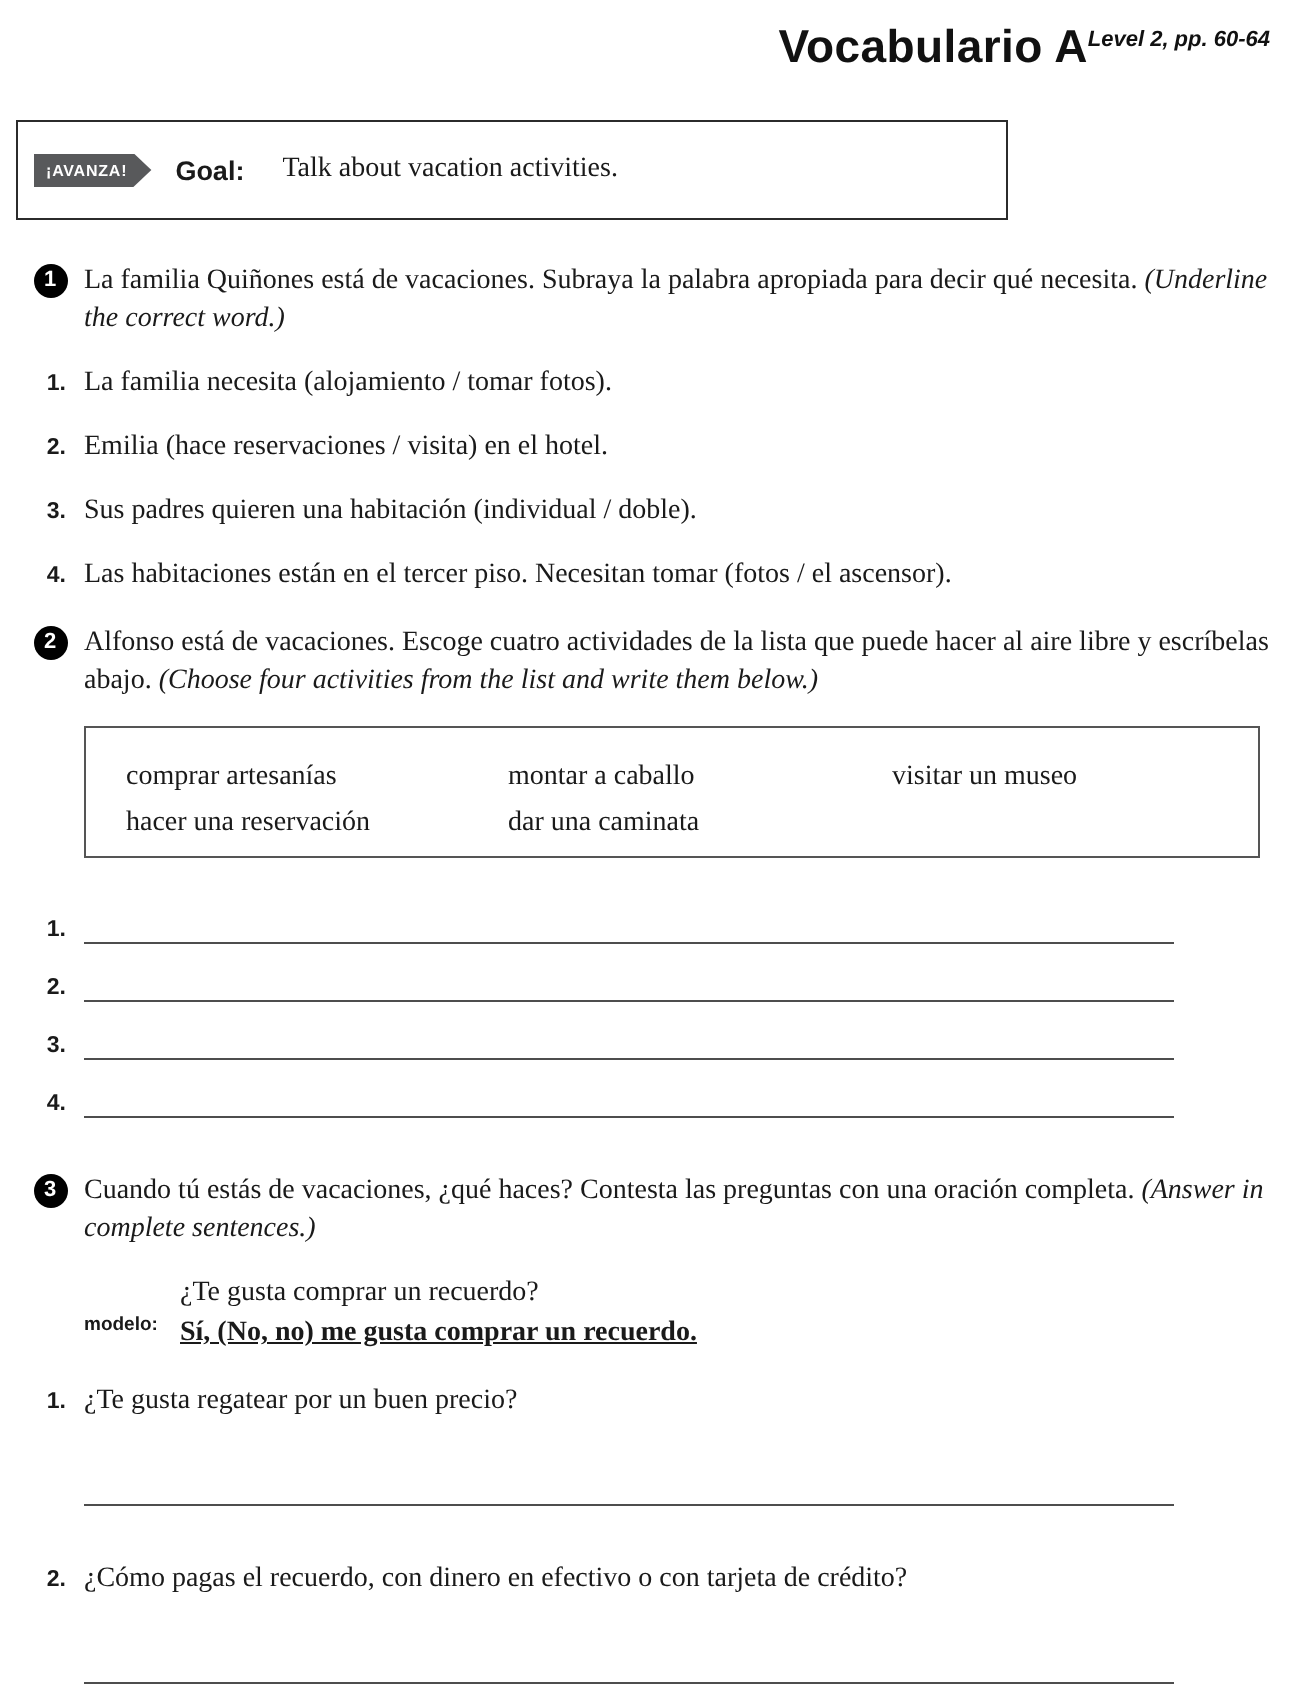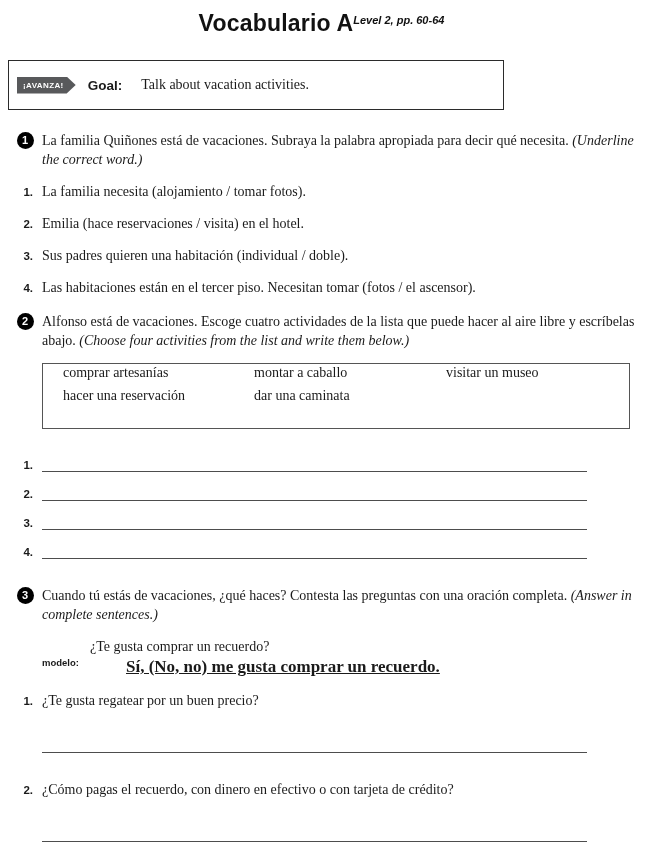--- a/index.html
+++ b/index.html
@@ -9,21 +9,21 @@
     width: 653px;
     height: 846px;
     background: #ffffff;
     font-family: "Liberation Serif", serif;
     color: #1a1a1a;
     padding: 10px 18px 0 8px;
     overflow: hidden;
   }
 
   
-  .header { display: flex; justify-content: center; align-items: flex-start; }
+  .header { display: flex; justify-content: flex-end; align-items: flex-start; }
   .title {
     font-family: "Liberation Sans", sans-serif;
     font-weight: bold;
     font-size: 23px;
     letter-spacing: 0.2px;
     color: #111;
   }
   .level {
     font-family: "Liberation Sans", sans-serif;
     font-weight: bold;
@@ -110,21 +110,21 @@
   .word-bank {
     margin-left: 34px;
     margin-top: 13px;
     width: 588px;
     height: 66px;
     border: 1px solid #555;
     display: grid;
     grid-template-columns: 191px 192px 1fr;
     grid-auto-rows: min-content;
     row-gap: 7px;
-    padding: 1px 0 0 20px;
+    padding: 17px 0 0 20px;
     font-size: 14px;
   }
   .answer-rows { margin-top: 14px; }
   .answer-row {
     display: grid;
     grid-template-columns: 34px 545px;
     align-items: end;
     height: 29px;
   }
   .answer-row .q-num { padding-bottom: 1px; }
@@ -143,25 +143,24 @@
     grid-template-columns: 48px 1fr;
   }
   .modelo-label {
     font-family: "Liberation Sans", sans-serif;
     font-weight: bold;
     font-size: 9.5px;
     margin-top: 20px;
   }
   .modelo-q { font-size: 14px; line-height: 20px; text-align: right; }
   .modelo-a {
-    font-size: 17px;
+    font-size: 14px;
     font-weight: bold;
     line-height: 20px;
     text-decoration: underline;
-    margin-left: 36px;
   }
   #activity-3 .q-row { margin-top: 14px; }
   .long-answer-row {
     display: grid;
     grid-template-columns: 34px 545px;
     align-items: end;
     height: 25px;
     margin-top: 18px;
   }
   #activity-3 .q-row.second { margin-top: 27px; }

